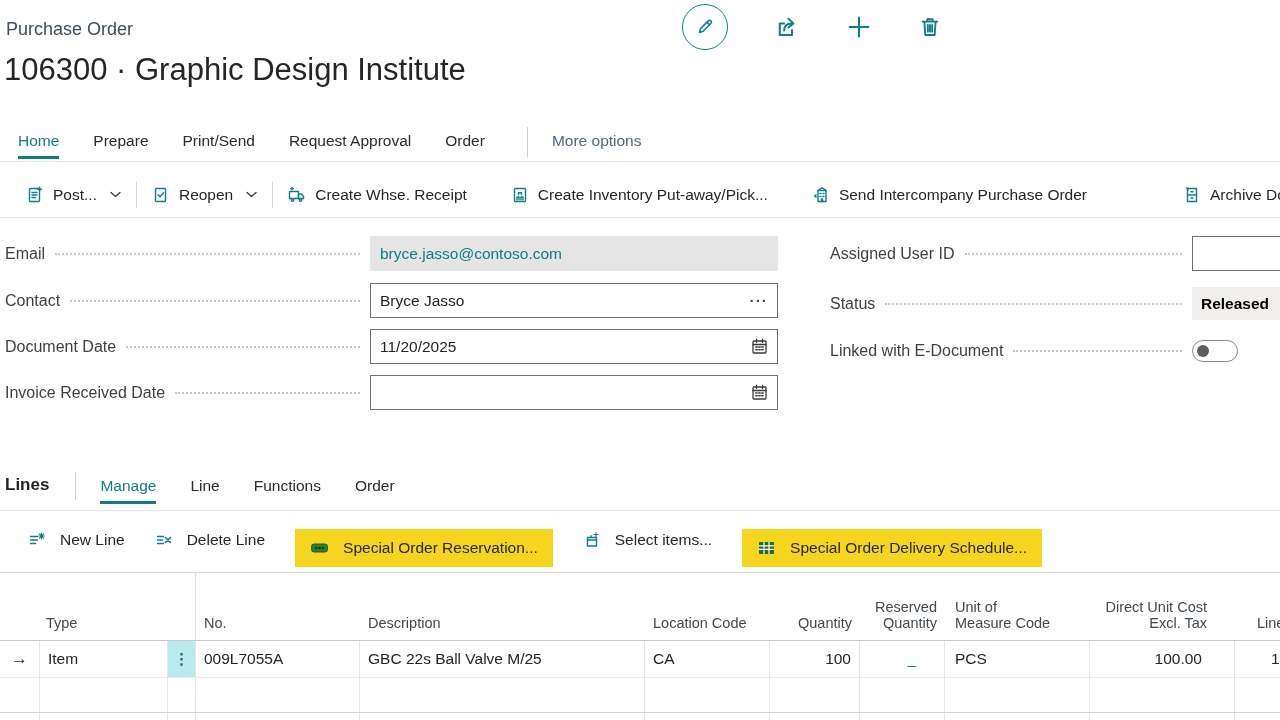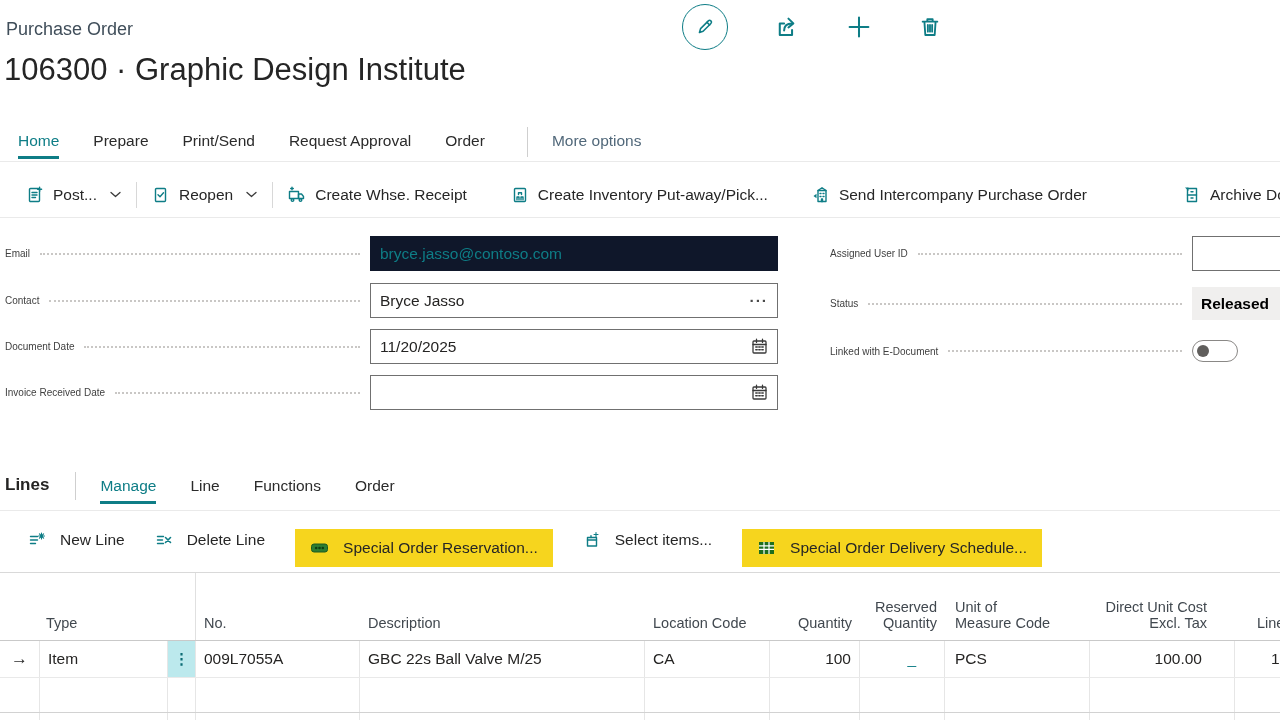--- a/index.html
+++ b/index.html
@@ -34,26 +34,26 @@
   .rb-item{display:flex;align-items:center;gap:9px;cursor:pointer;}
   .rb-chev{margin-left:13px;cursor:pointer;display:flex;align-items:center;}
   .rb-sep{width:1px;height:26px;background:#d8d8d8;margin:0 15px;}
   .rb-gap{margin-left:44px;justify-content:space-between;}
   .rb-archive{margin-left:96px;}
 
   
   .fld-row{position:absolute;display:flex;align-items:center;height:35px;}
   .fld-left{left:5px;width:773px;}
   .fld-right{left:830px;width:602px;}
-  .fld-label{font-size:10px;color:#3F3F3F;white-space:nowrap;}
+  .fld-label{font-size:16px;color:#3F3F3F;white-space:nowrap;}
   .leader{flex:1;height:0;border-bottom:2px dotted #C9C7C5;margin:0 10px;align-self:center;}
   .ctl{width:408px;height:35px;box-sizing:border-box;display:flex;align-items:center;
        font-size:15.5px;flex:none;}
   .ctl-sm{width:240px;}
-  .ctl-link{background:#0f172a;color:#0E7D86;padding:0 10px;cursor:pointer;}
+  .ctl-link{background:#e5e5e5;color:#0E7D86;padding:0 10px;cursor:pointer;}
   .ctl-input{background:#fff;border:1px solid #707070;padding:0 9px;justify-content:space-between;}
   .lookup{color:#4a4a4a;letter-spacing:1px;font-weight:bold;cursor:pointer;}
   .badge{width:240px;height:33px;background:#F0EFEE;display:flex;align-items:center;
        padding:0 9px;box-sizing:border-box;font-size:15.5px;font-weight:bold;color:#000;flex:none;}
   .toggle-wrap{width:240px;flex:none;display:flex;}
   .toggle{width:46px;height:22px;border:1px solid #8A8886;border-radius:11px;background:#fff;
        display:flex;align-items:center;padding:0 4px;box-sizing:border-box;cursor:pointer;}
   .knob{width:12px;height:12px;border-radius:50%;background:#605E5C;}
 
   

